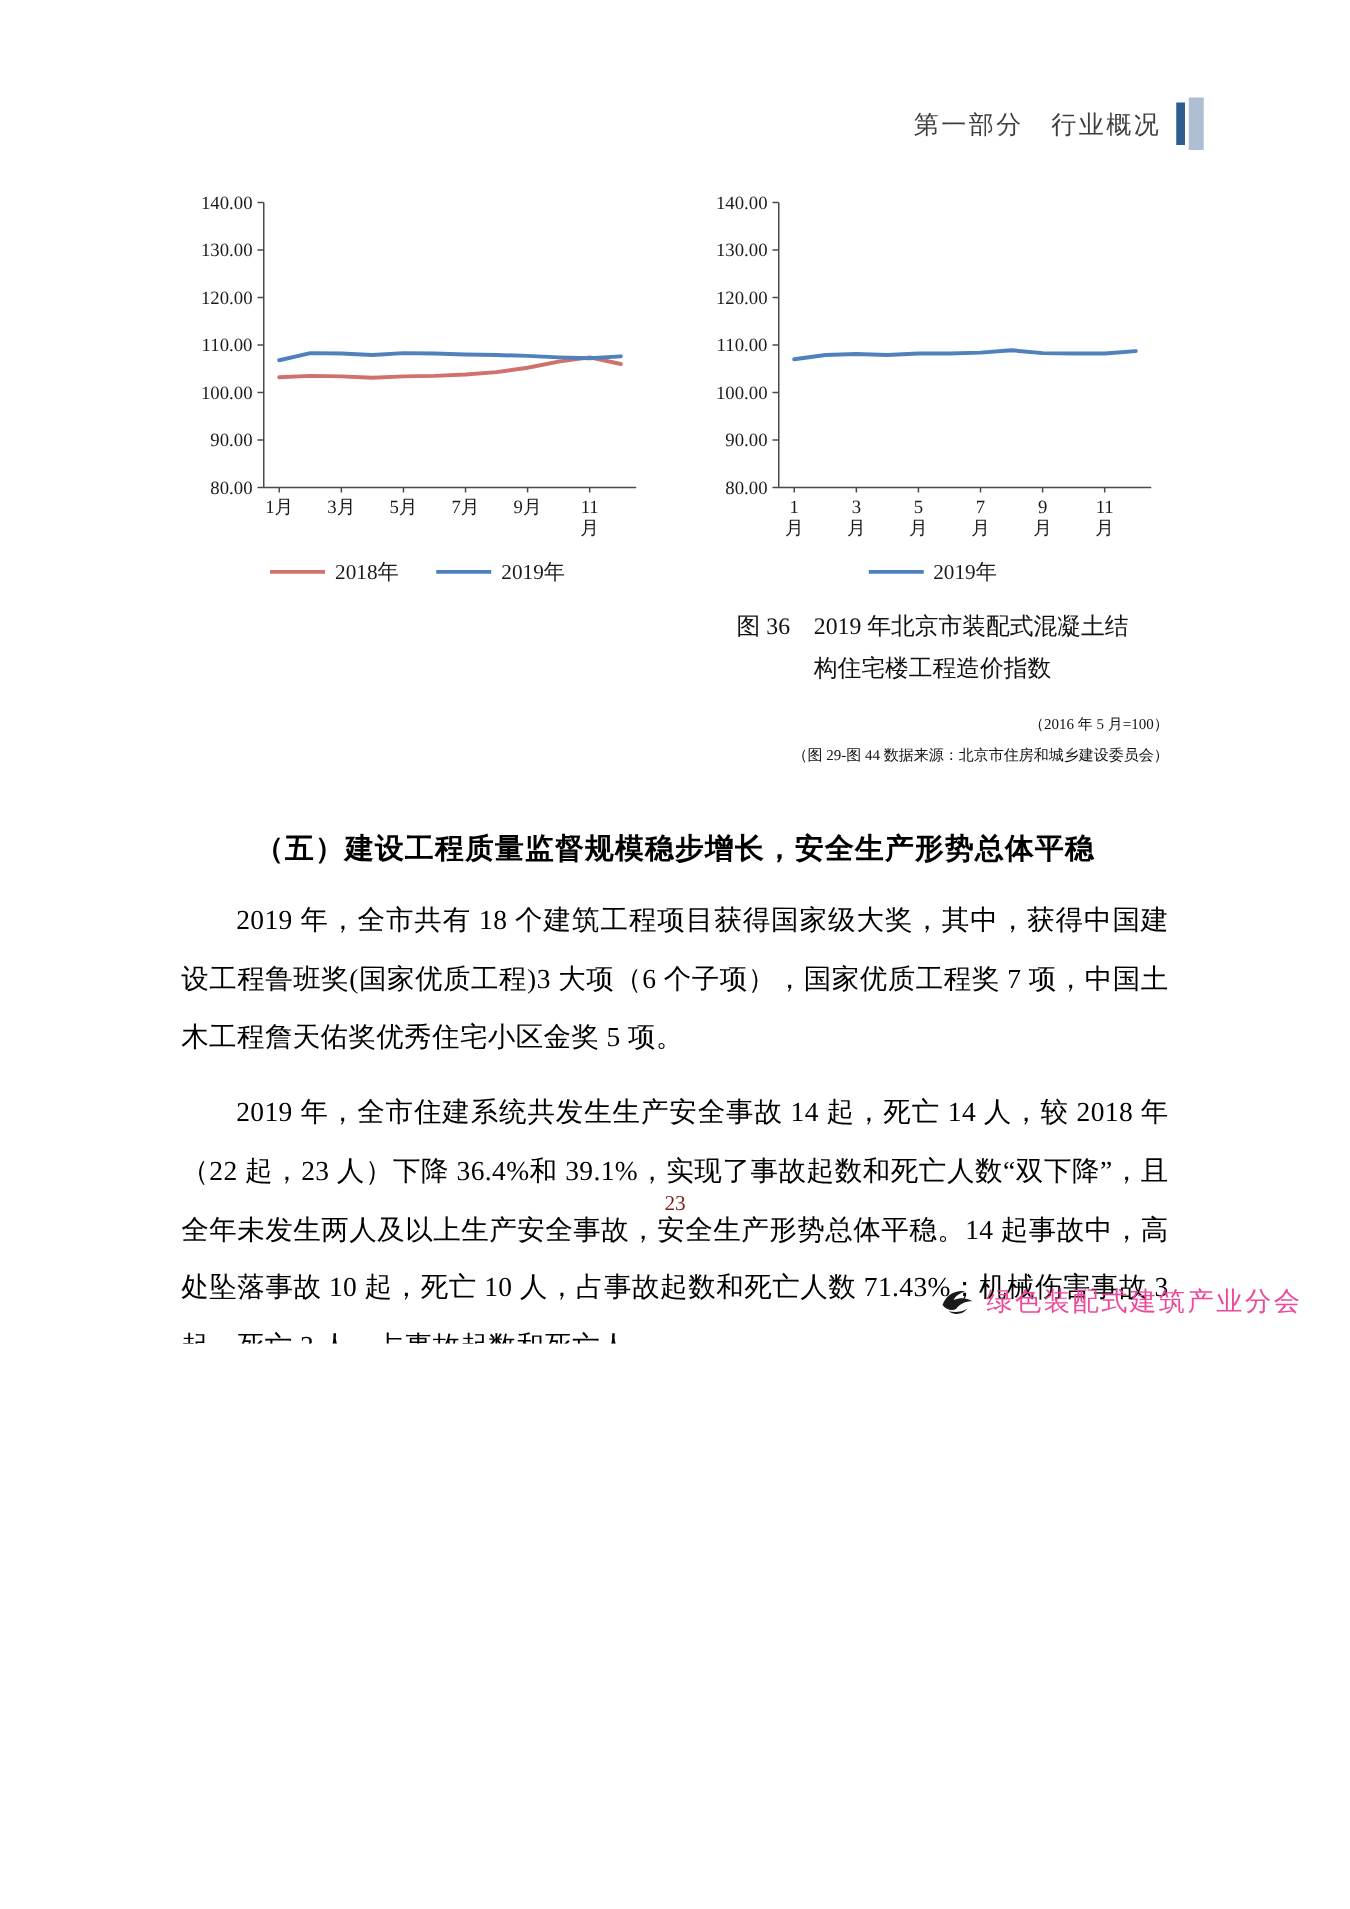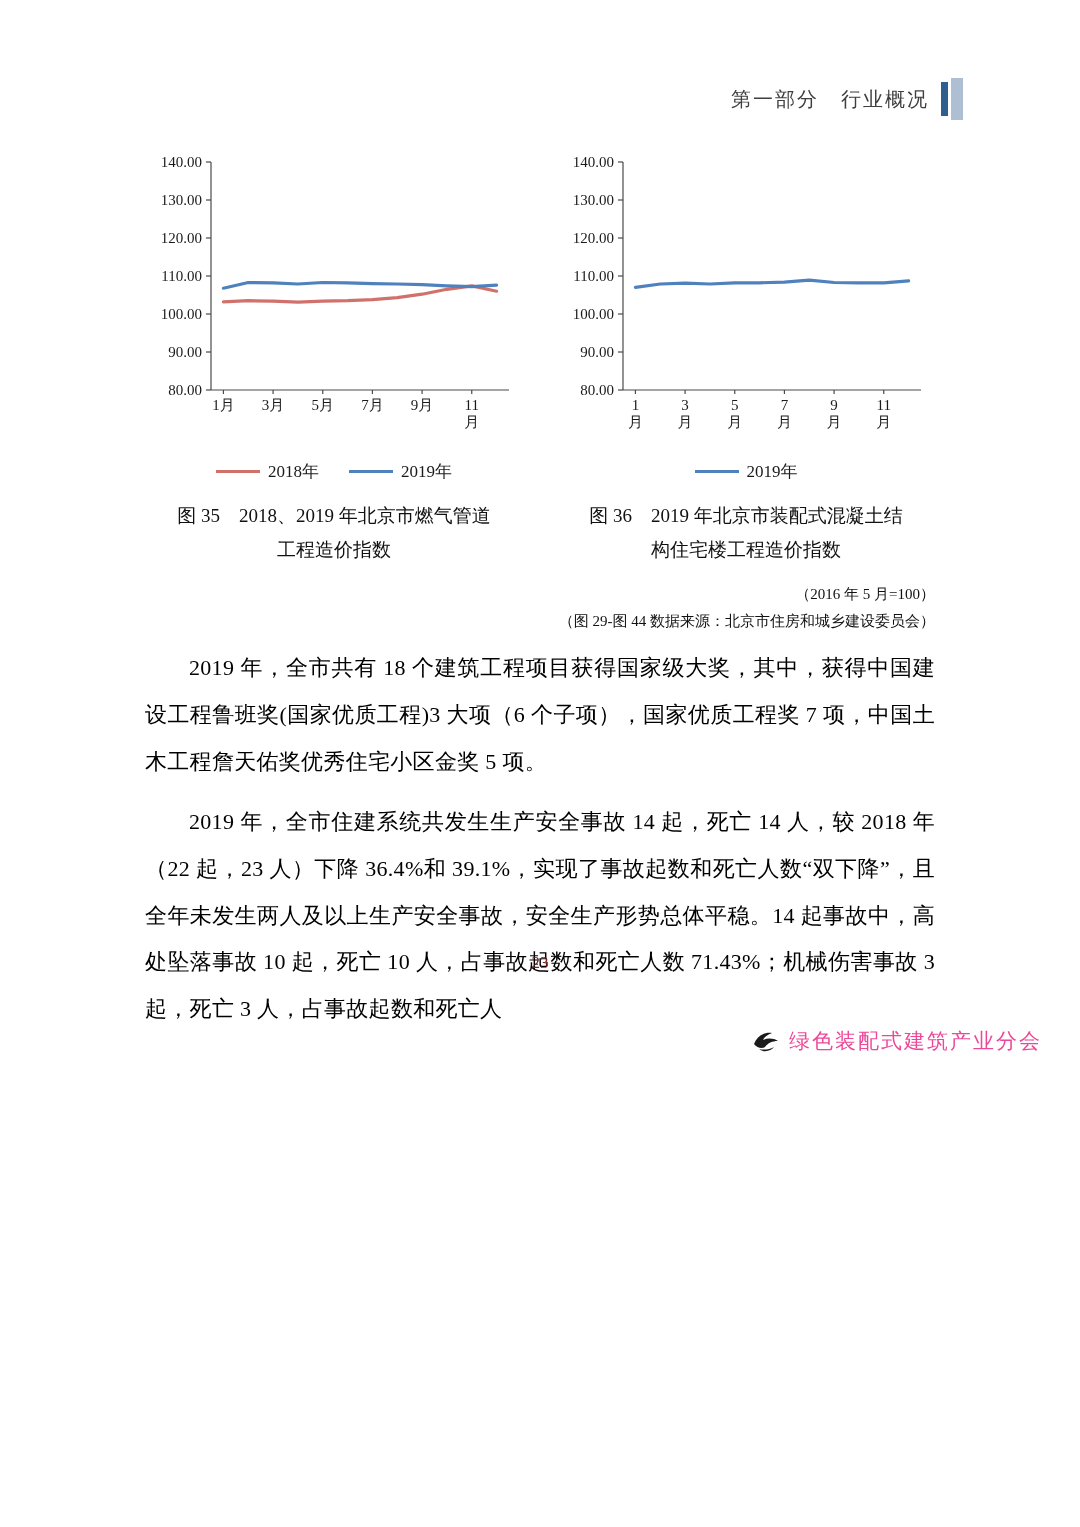--- a/index.html
+++ b/index.html
@@ -14,29 +14,29 @@
   .hdr-title{font-size:20px;color:#3f3f3f;letter-spacing:2px;margin-right:12px;}
   .hdr-bars{display:flex;align-items:flex-end;height:42px;}
   .hdr-bar{display:inline-block;}
   .hdr-bar.dark{width:7px;height:34px;margin-right:3px;align-self:center;}
   .hdr-bar.light{width:12px;height:42px;}
   
   .charts-row{display:flex;justify-content:space-between;margin-top:28px;}
   .chart-block{margin:0;width:378px;}
   .chart-svg{width:378px;height:296px;display:block;}
   .chart-svg text{font-family:"Liberation Serif","DejaVu Serif",serif;fill:#1a1a1a;}
-  .legend{display:flex;justify-content:center;gap:30px;margin-top:16px;font-size:17px;}
+  .legend{display:flex;justify-content:center;gap:30px;margin-top:2px;font-size:17px;}
   .legend-item{display:inline-flex;align-items:center;}
   .legend-swatch{display:inline-block;width:44px;height:3px;margin-right:8px;}
   .chart-caption{
     text-align:center;font-size:19px;margin-top:16px;line-height:1.8;
     white-space:pre-line;color:#111;
   }
   
-  .note-right{text-align:right;font-size:15px;color:#111;}
+  .note-right{text-align:right;font-size:12px;color:#111;}
   .note-right.first{margin-top:18px;}
   .note-right.second{margin-top:8px;}
   
   .section-heading{
     text-align:center;font-weight:bold;font-size:23px;margin-top:50px;
     letter-spacing:1px;color:#000;
   }
   .para{
     font-size:22px;line-height:2.12;text-align:justify;text-indent:2em;
     margin:14px 0 0 0;color:#000;letter-spacing:0.3px;
@@ -105,22 +105,20 @@
         <div class="legend">
             <span class="legend-item">
               <span class="legend-swatch" style="background: rgb(208, 113, 108);"></span>
               <span>2018年</span>
             </span>
             <span class="legend-item">
               <span class="legend-swatch" style="background: rgb(79, 129, 189);"></span>
               <span>2019年</span>
             </span>
           </div>
-        <figcaption class="chart-caption">图 35　2018、2019 年北京市燃气管道
-工程造价指数</figcaption>
       </figure>
 
       <figure class="chart-block">
         <svg class="chart-svg" viewBox="0 0 378 296">
             <line x1="66" y1="14" x2="66" y2="242" stroke="#4a4a4a" stroke-width="1.2"></line>
             <line x1="66" y1="242" x2="364" y2="242" stroke="#4a4a4a" stroke-width="1.2"></line>
             <line x1="61" y1="242" x2="66" y2="242" stroke="#4a4a4a" stroke-width="1.2"></line>
             <text x="57" y="247" text-anchor="end" font-size="15">80.00</text>
             <line x1="61" y1="204" x2="66" y2="204" stroke="#4a4a4a" stroke-width="1.2"></line>
             <text x="57" y="209" text-anchor="end" font-size="15">90.00</text>
@@ -161,20 +159,21 @@
             </span>
           </div>
         <figcaption class="chart-caption">图 36　2019 年北京市装配式混凝土结
 构住宅楼工程造价指数</figcaption>
       </figure>
     </div>
 
     <div class="note-right first">（2016 年 5 月=100）</div>
     <div class="note-right second">（图 29-图 44 数据来源：北京市住房和城乡建设委员会）</div>
 
+    <h2 class="section-heading">（五）建设工程质量监督规模稳步增长，安全生产形势总体平稳</h2>
 
     <p class="para">2019 年，全市共有 18 个建筑工程项目获得国家级大奖，其中，获得中国建设工程鲁班奖(国家优质工程)3 大项（6 个子项），国家优质工程奖 7 项，中国土木工程詹天佑奖优秀住宅小区金奖 5 项。</p>
     <p class="para">2019 年，全市住建系统共发生生产安全事故 14 起，死亡 14 人，较 2018 年（22 起，23 人）下降 36.4%和 39.1%，实现了事故起数和死亡人数“双下降”，且全年未发生两人及以上生产安全事故，安全生产形势总体平稳。14 起事故中，高处坠落事故 10 起，死亡 10 人，占事故起数和死亡人数 71.43%；机械伤害事故 3 起，死亡 3 人，占事故起数和死亡人</p>
 
   </div>
 
   <div class="page-number">23</div>
 
   <div class="brand">
     <span class="brand-logo">

